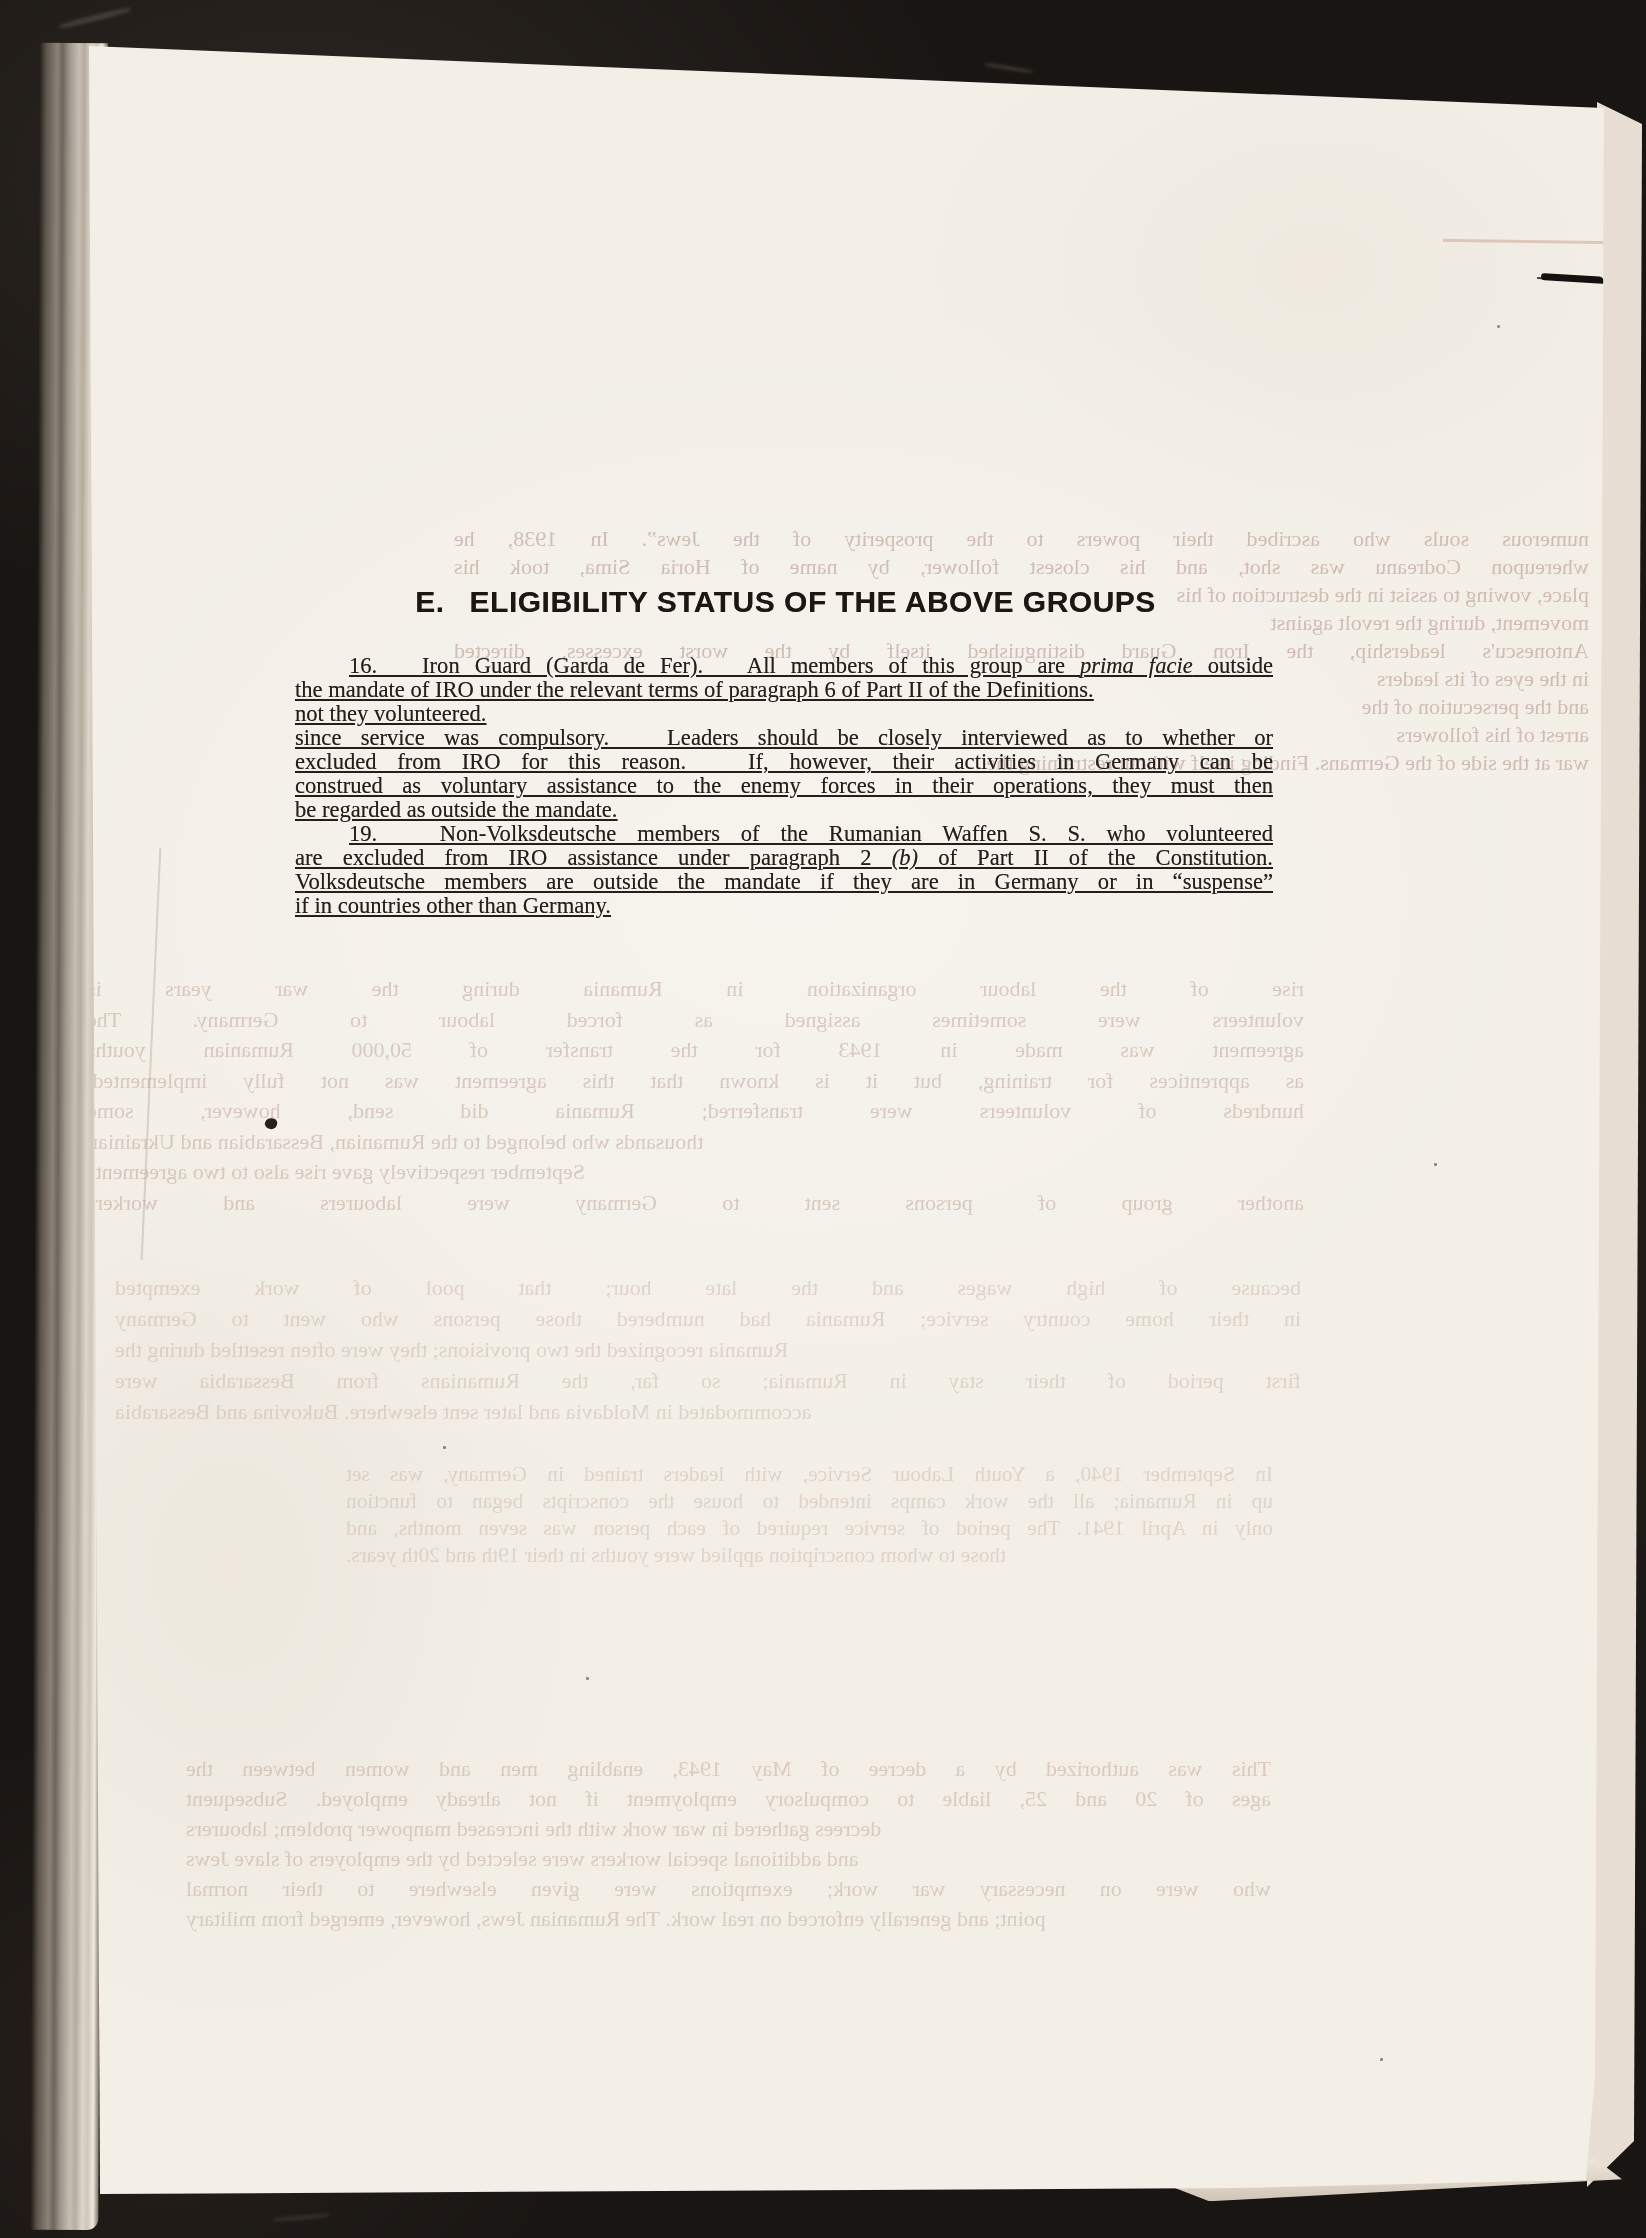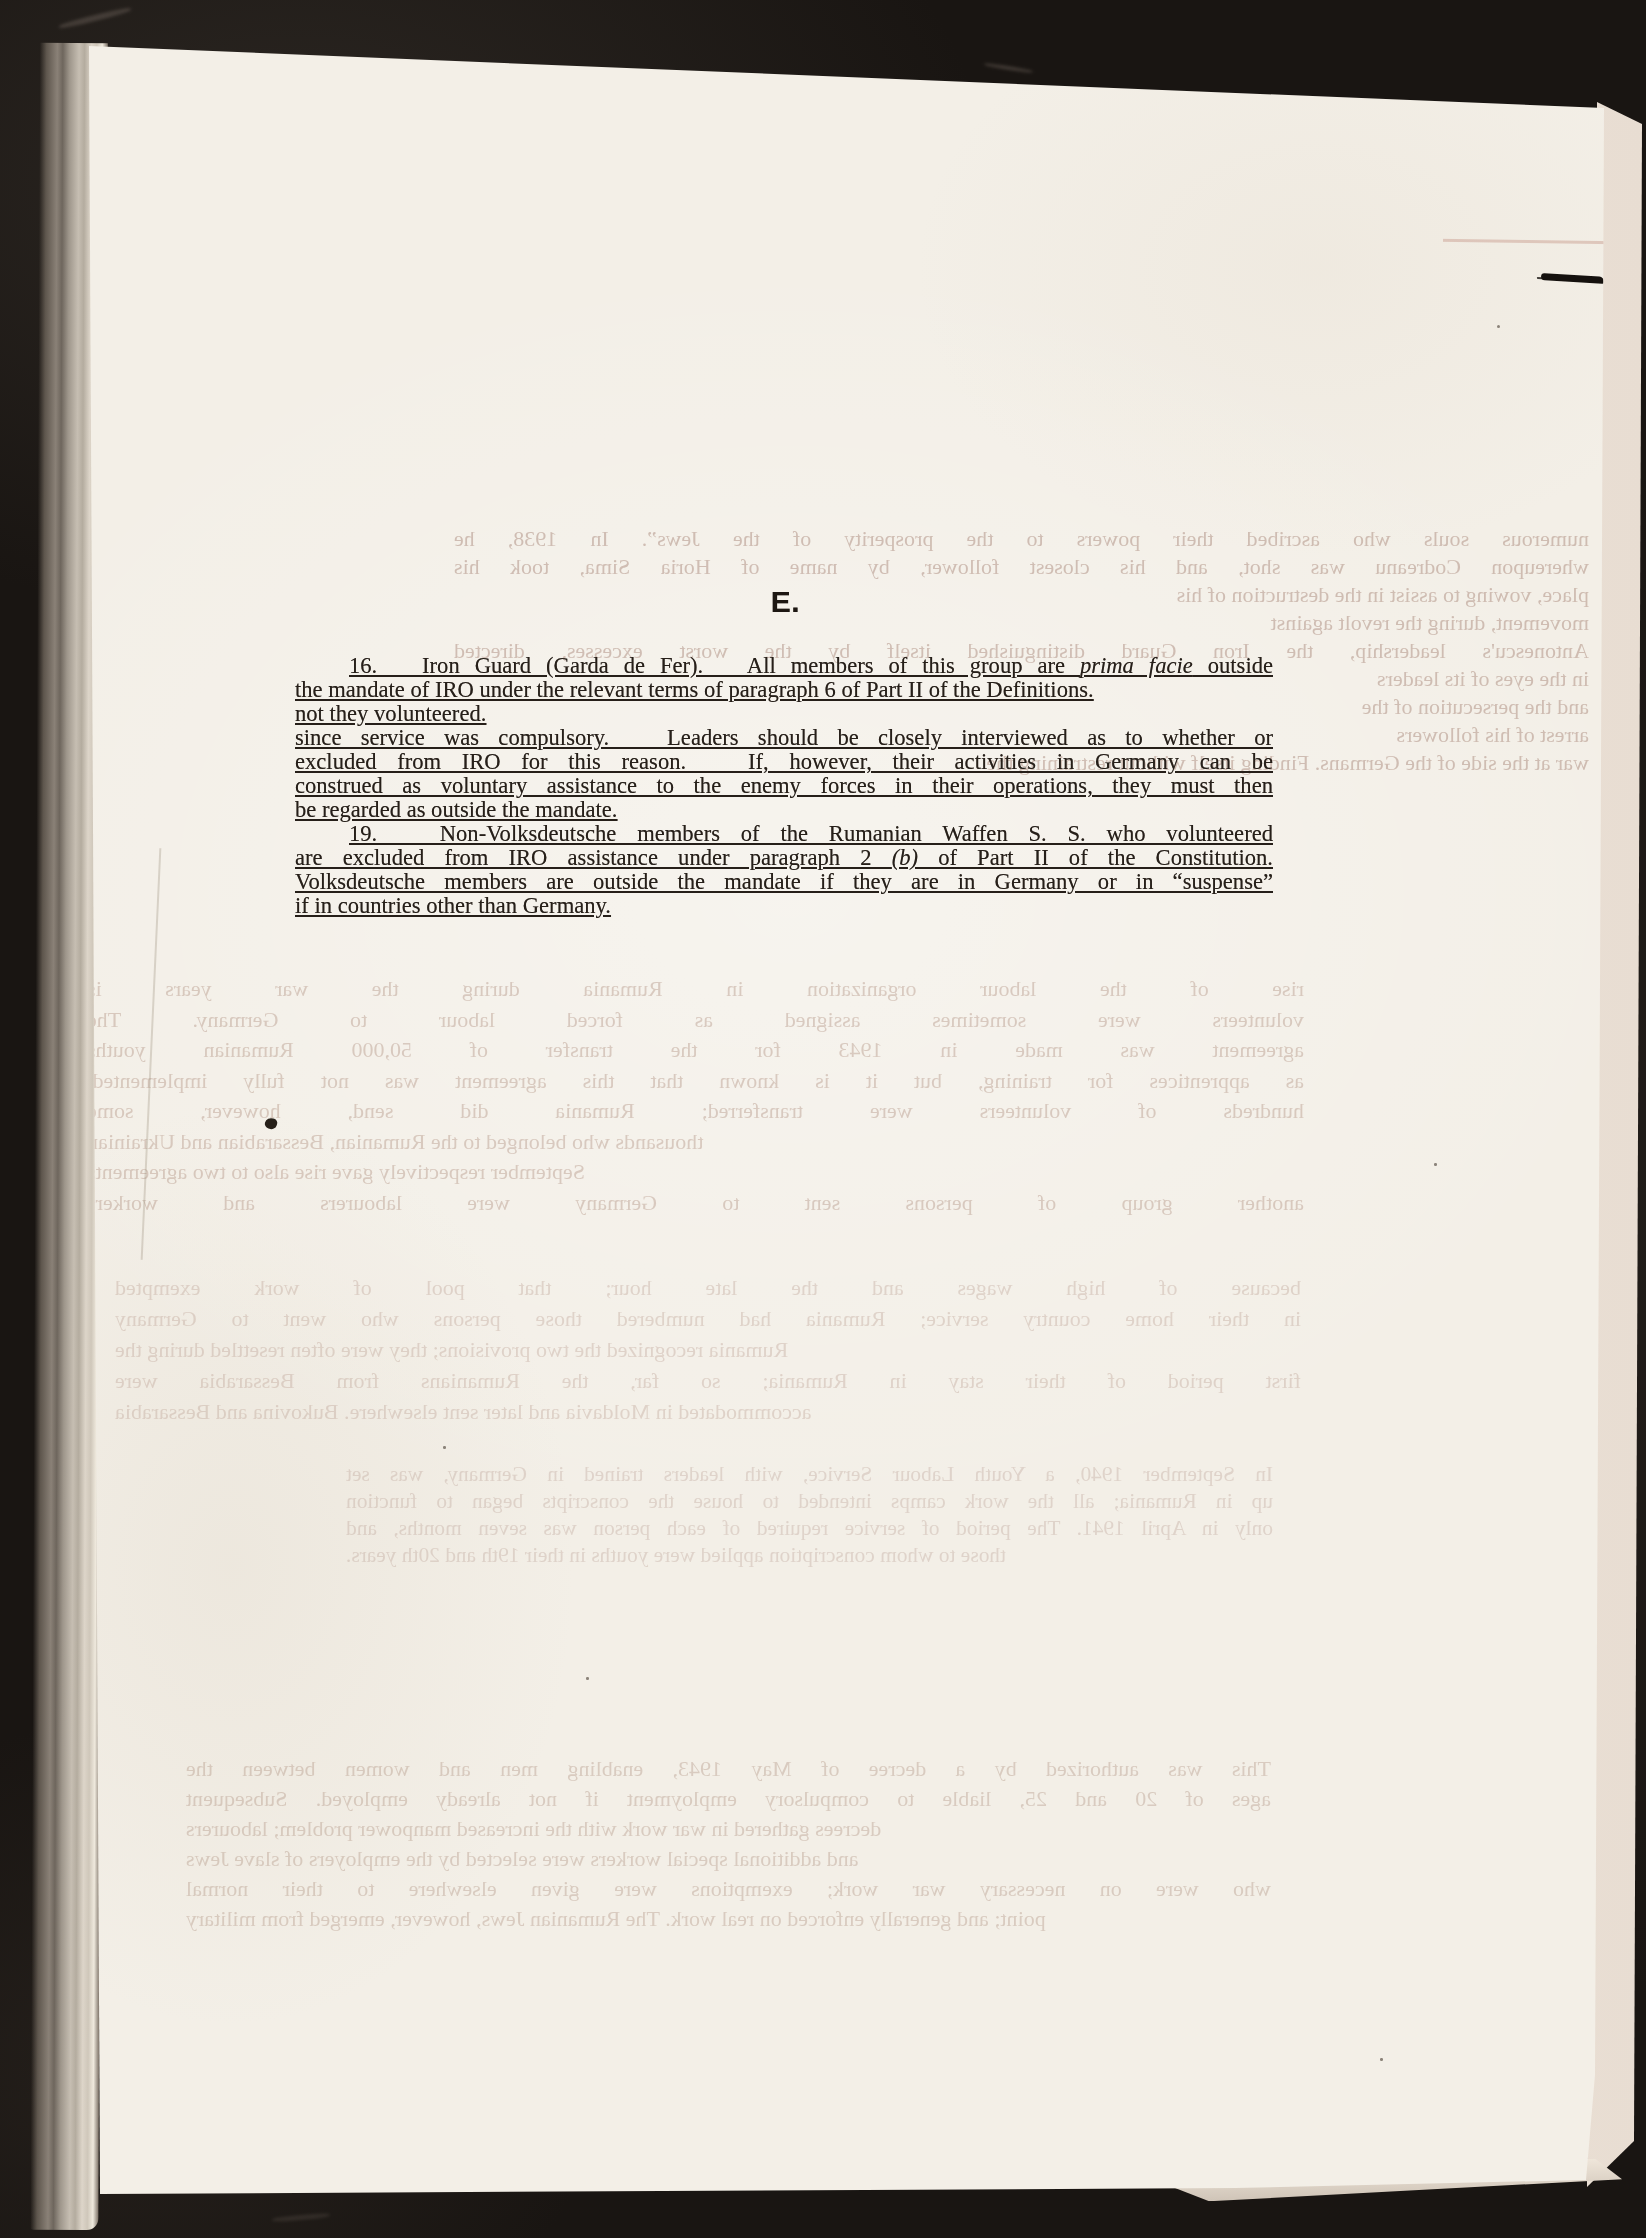--- a/index.html
+++ b/index.html
@@ -173,20 +173,21 @@
       <div class="gl full">ages of 20 and 25, liable to compulsory employment if not already employed.  Subsequent</div>
       <div class="gl">decrees gathered in war work with the increased manpower problem; labourers</div>
       <div class="gl">and additional special workers were selected by the employers of slave Jews</div>
       <div class="gl full">who were on necessary war work; exemptions were given elsewhere to their normal</div>
       <div class="gl">point; and generally enforced on real work.  The Rumanian Jews, however, emerged from military</div>
     </div>
 
 
     <div class="heading">
       <span>E.</span>
+      <span>ELIGIBILITY STATUS OF THE ABOVE GROUPS</span>
     </div>
 
     <div class="bodytext">
       <div class="ln j ind"><span>16.&nbsp;&nbsp; Iron Guard (Garda de Fer).&nbsp;&nbsp; All members of this group are </span><span class="it">prima facie</span><span> outside</span></div>
       <div class="ln"><span>the mandate of IRO under the relevant terms of paragraph 6 of Part II of the Definitions.</span></div>
       <div class="ln"><span>not they volunteered.</span></div>
       <div class="ln j"><span>since service was compulsory.&nbsp;&nbsp; Leaders should be closely interviewed as to whether or</span></div>
       <div class="ln j"><span>excluded from IRO for this reason.&nbsp;&nbsp; If, however, their activities in Germany can be</span></div>
       <div class="ln j"><span>construed as voluntary assistance to the enemy forces in their operations, they must then</span></div>
       <div class="ln"><span>be regarded as outside the mandate.</span></div>

